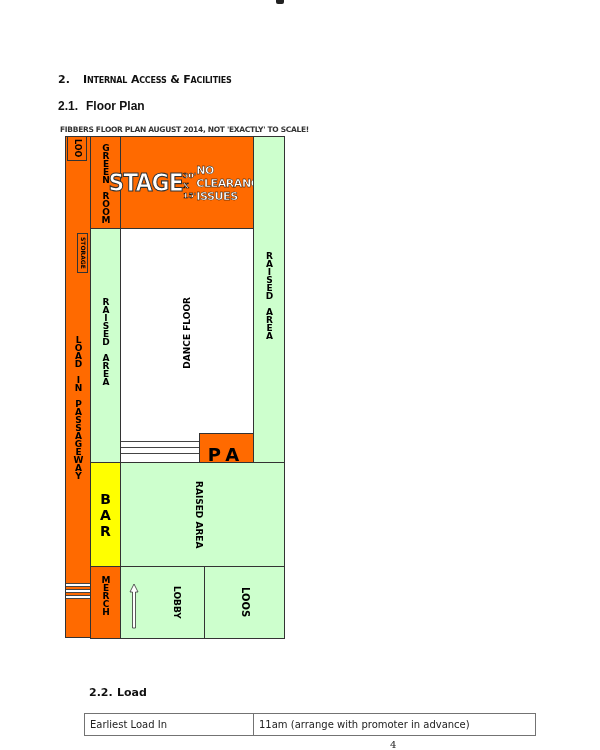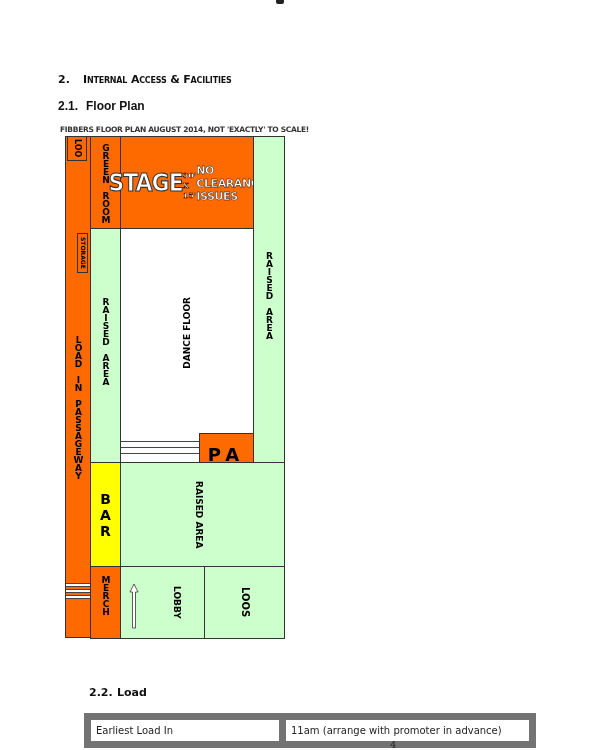--- a/index.html
+++ b/index.html
@@ -22,21 +22,21 @@
   .vlabel-rot { font-family:"DejaVu Sans", sans-serif; font-weight:bold; color:#000; writing-mode:vertical-rl; line-height:1; }
   .stage-title { font-family:"DejaVu Sans", sans-serif; color:#fff; font-size:22px; font-weight:bold; letter-spacing:-1px; -webkit-text-stroke:1px #333; transform:scaleY(1.15); }
   .stage-dims { font-family:"DejaVu Serif", serif; color:#fff; font-size:8px; font-weight:bold; -webkit-text-stroke:0.4px #000; margin-top:4px; }
   .stage-note { font-family:"DejaVu Sans", sans-serif; color:#fff; font-size:11px; font-weight:bold; -webkit-text-stroke:0.4px #000; letter-spacing:-0.4px; margin-top:2px; }
   .steps-line { position:absolute; left:0; width:100%; height:1px; background:#444; }
   .bar-line { position:absolute; left:0; width:100%; height:4px; background:#ffffff; border-top:1px solid #444; border-bottom:1px solid #444; box-sizing:border-box; }
   .arrow { position:absolute; }
   .h3b { left:58px; top:686px; font-size:11px; font-weight:bold; font-family:"DejaVu Sans", sans-serif; }
   .h3b .num { display:inline-block; width:28px;margin-left:31px; }
   table.times { position:absolute; left:84px; top:713px; width:452px; border-collapse:collapse; font-family:"DejaVu Sans", sans-serif; font-size:10px; color:#222; }
-  table.times td { border:7px solid #737373; padding:4px 20px 4px 5px; height:13px; }
+  table.times td { border:1px solid #737373; padding:4px 0 4px 5px; height:13px; }
   table.times td.k { width:163px; }
   .pagenum { left:390px; top:739px; font-family:"DejaVu Serif", serif; font-size:10px; color:#222; }
 </style>
 </head>
 <body>
 
 <div class="abs frag"></div>
 
 <div class="abs h2">
   <span class="num">2.</span><span class="title">Internal Access &amp; Facilities</span>

